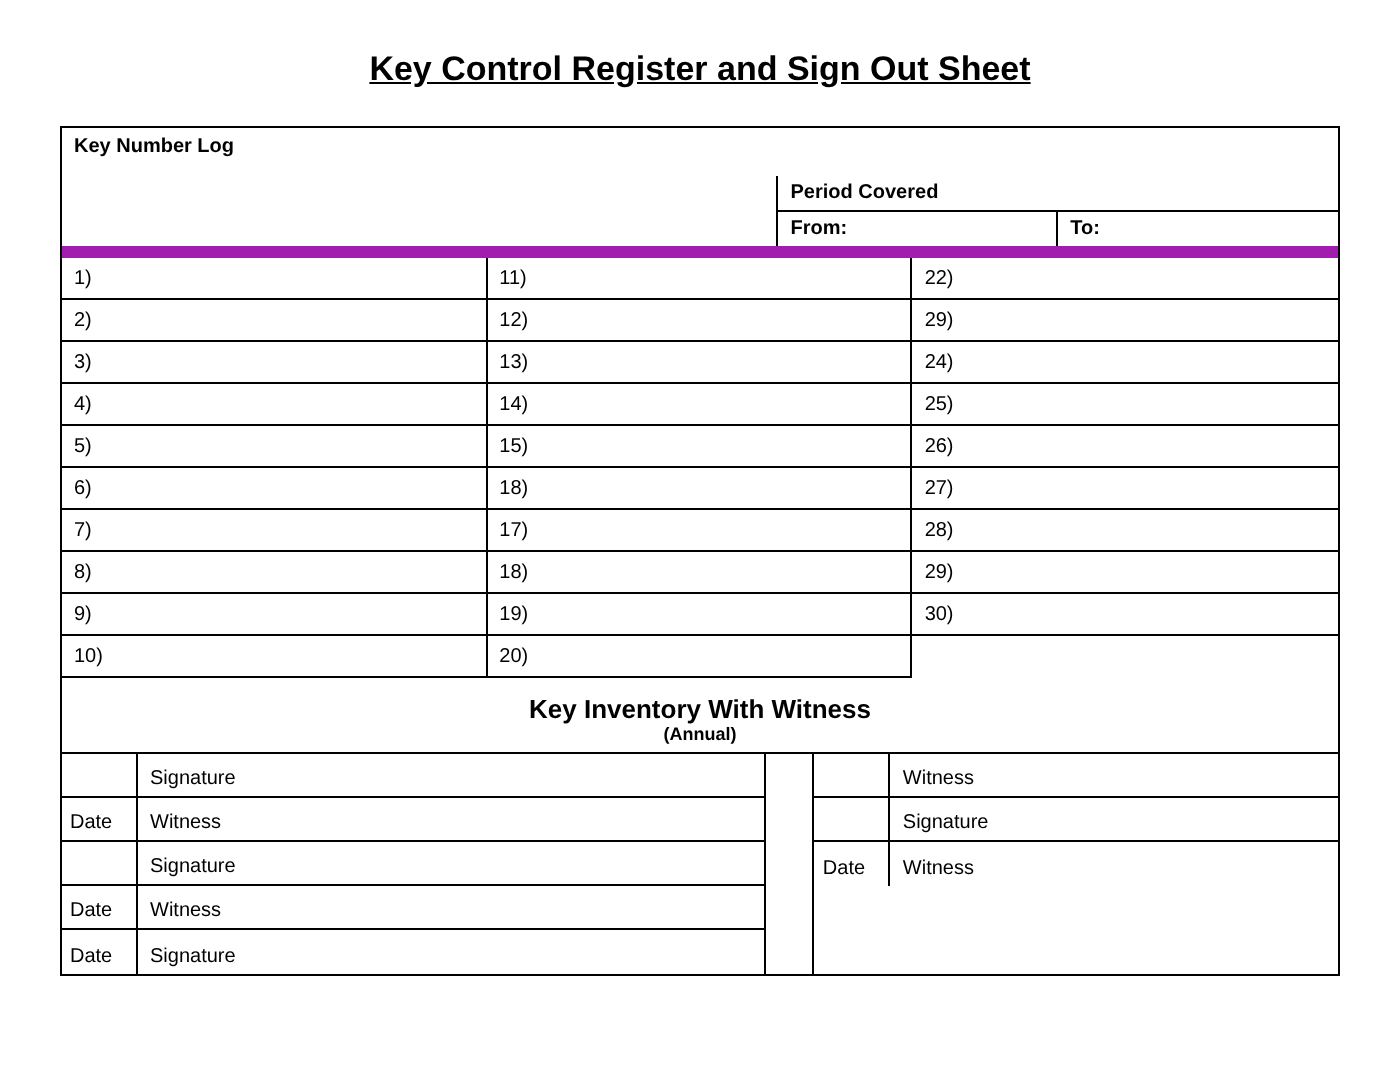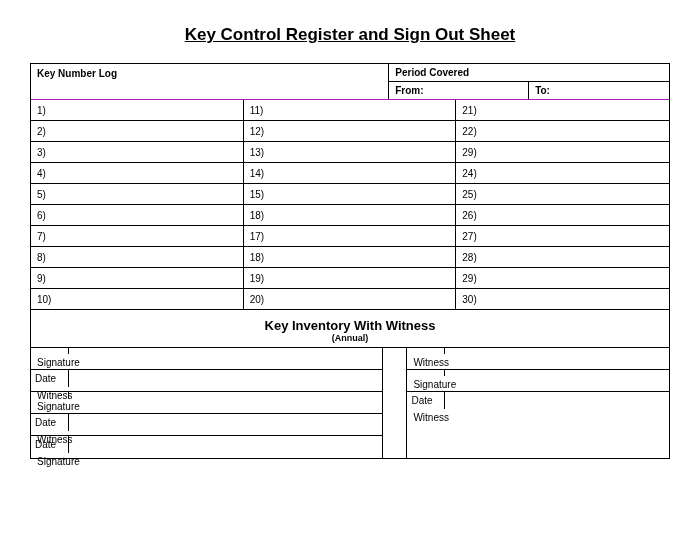--- a/index.html
+++ b/index.html
@@ -17,34 +17,35 @@
       margin-bottom: 18px;
       margin-top: 5px;
       text-decoration: underline;
     }
     .outer-table {
       border: 1px solid #000;
       width: 100%;
     }
     .header-row {
       display: flex;
-      border-bottom: 1px solid #a21caf;
+      border-bottom: 6px solid #a21caf;
       font-size: 10px;
       font-weight: bold;
     }
     .header-left {
       width: 56%;
       padding: 3px 6px;
       line-height: 1.3;
     }
     .header-right {
       width: 44%;
       border-left: 1px solid #000;
       display: flex;
       flex-direction: column;
+      margin-top: 24px;
     }
     .period-title {
       padding: 3px 6px;
       border-bottom: 1px solid #000;
     }
     .period-from-to {
       display: flex;
       flex: 1;
     }
     .period-from {
@@ -98,21 +99,20 @@
       border-left: 1px solid #000;
       border-right: 1px solid #000;
     }
     .witness-right {
       width: 41%;
     }
     .witness-row {
       display: flex;
       height: 22px;
       border-bottom: 1px solid #000;
-      flex-direction: column;
     }
     .witness-row.last {
       border-bottom: none;
     }
     .date-cell {
       width: 38px;
       border-right: 1px solid #000;
       padding: 3px 4px;
       display: flex;
       align-items: flex-end;
@@ -176,21 +176,20 @@
       <div class="log-cell">13)</div>
       <div class="log-cell">14)</div>
       <div class="log-cell">15)</div>
       <div class="log-cell">18)</div>
       <div class="log-cell">17)</div>
       <div class="log-cell">18)</div>
       <div class="log-cell">19)</div>
       <div class="log-cell">20)</div>
     </div>
     <div class="log-col">
-      <div class="log-cell">21)</div>
       <div class="log-cell">22)</div>
       <div class="log-cell">29)</div>
       <div class="log-cell">24)</div>
       <div class="log-cell">25)</div>
       <div class="log-cell">26)</div>
       <div class="log-cell">27)</div>
       <div class="log-cell">28)</div>
       <div class="log-cell">29)</div>
       <div class="log-cell">30)</div>
     </div>

